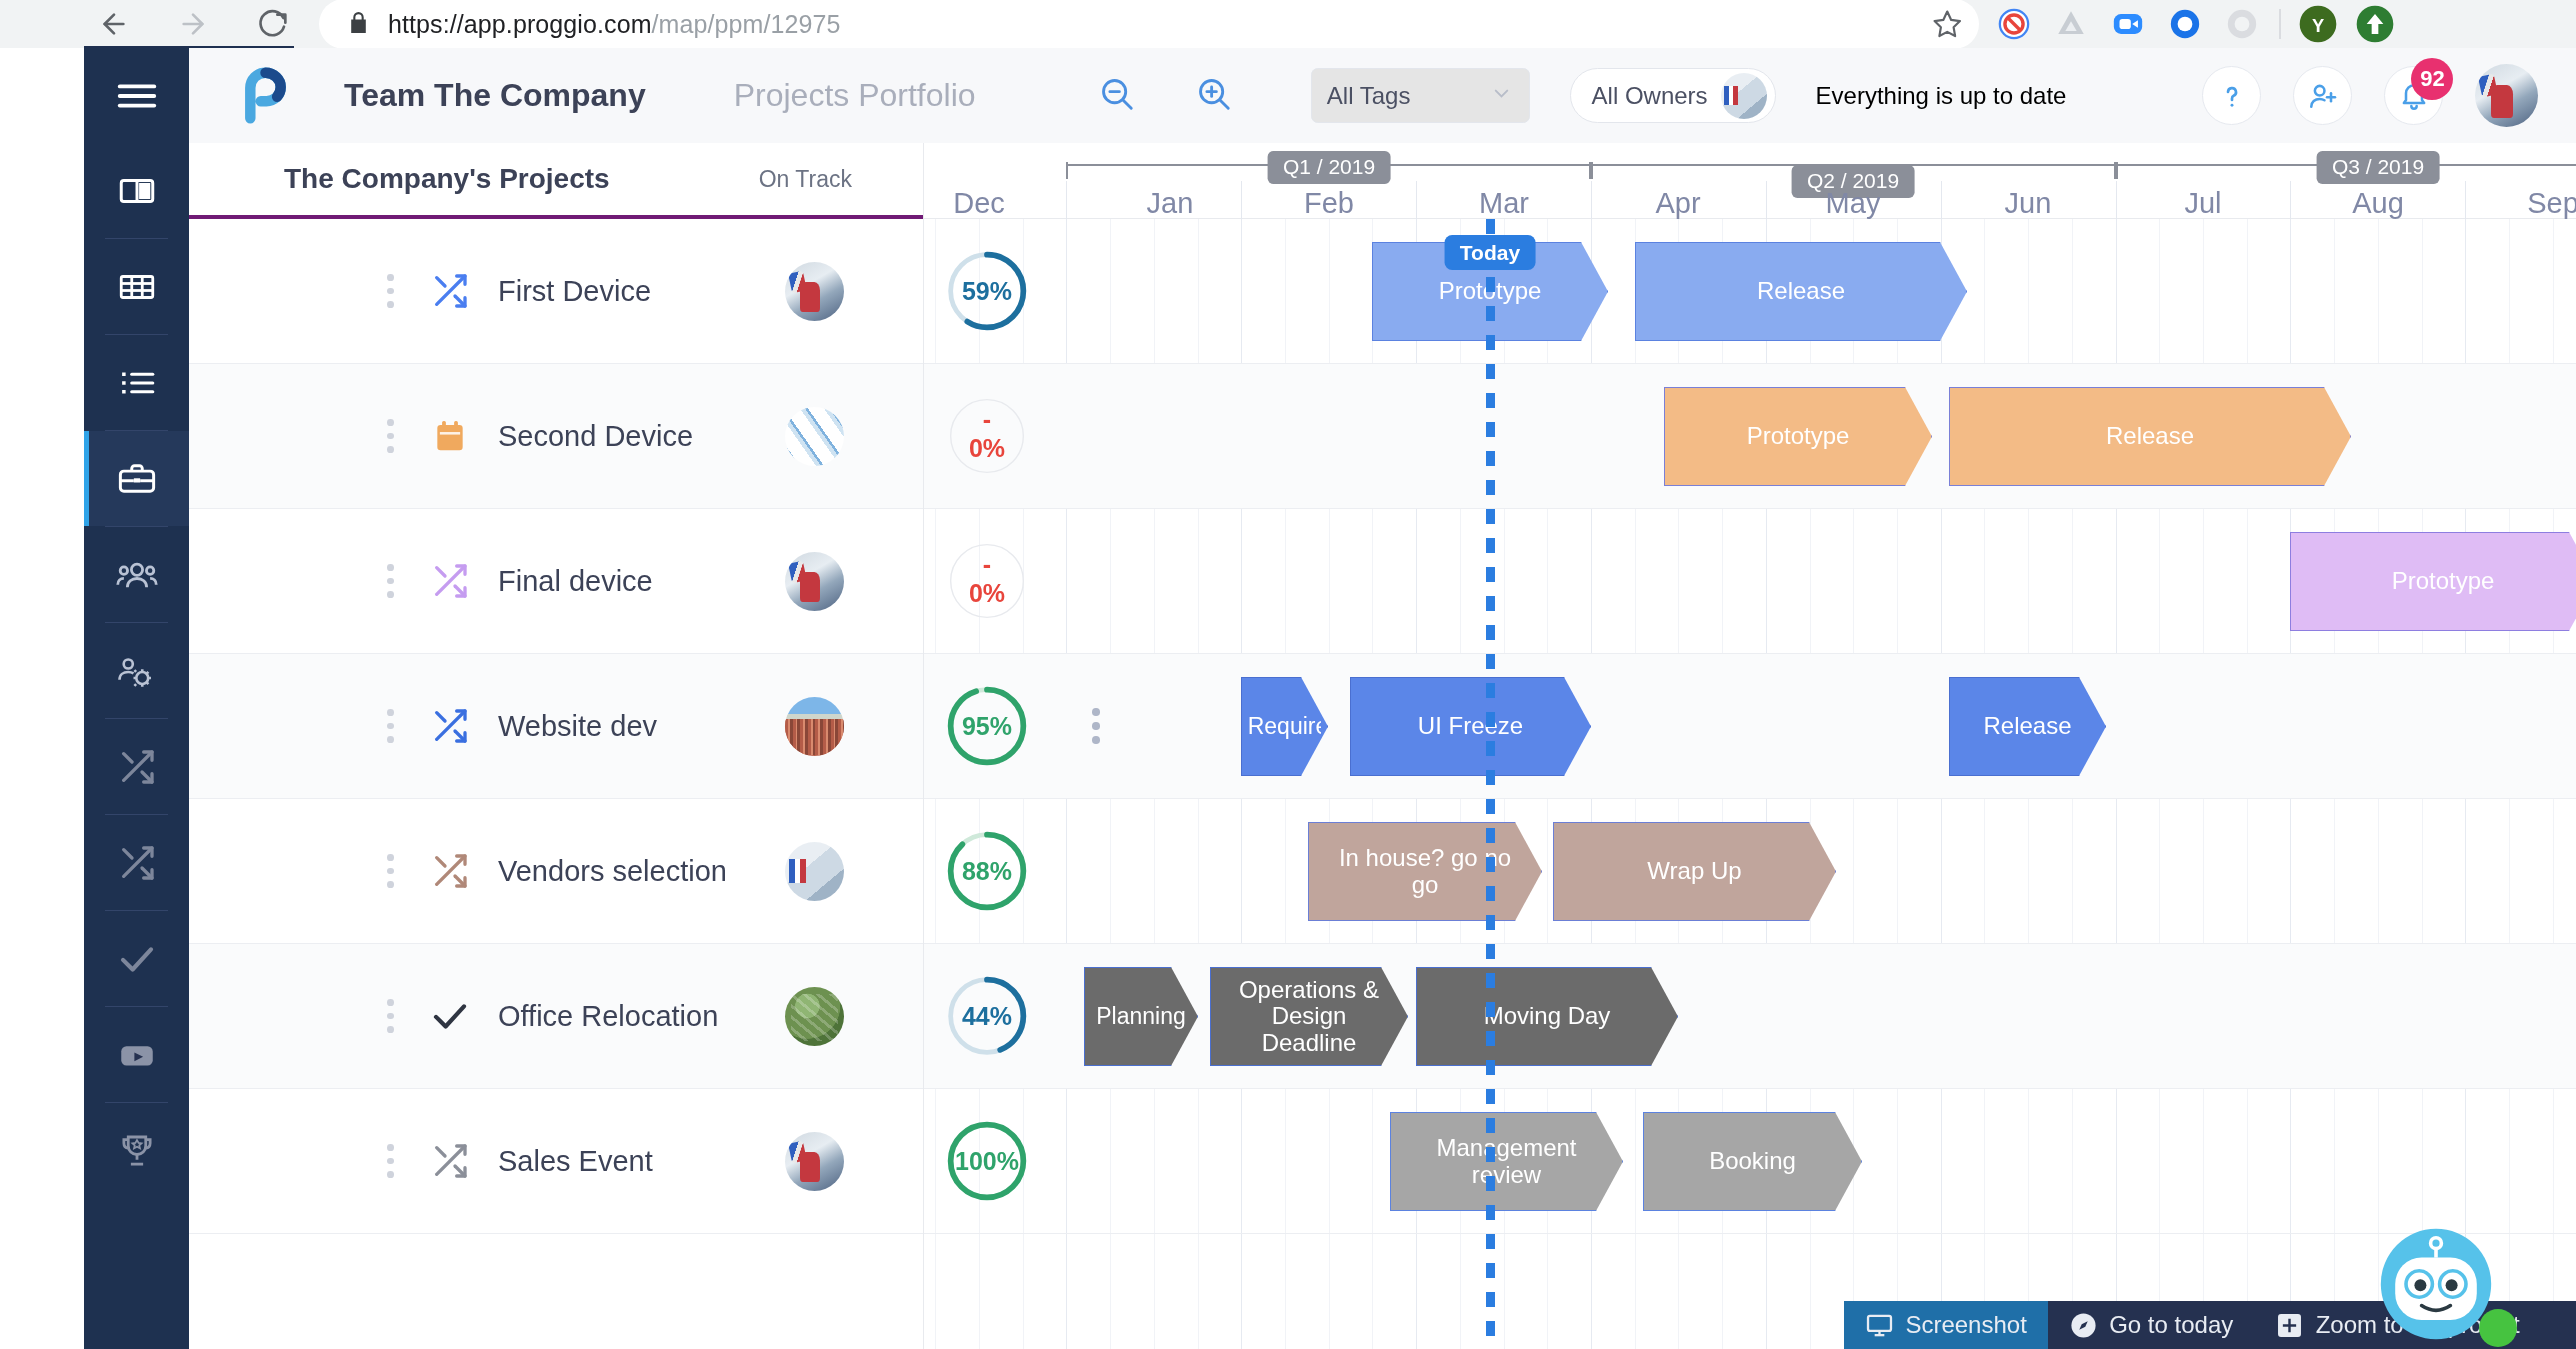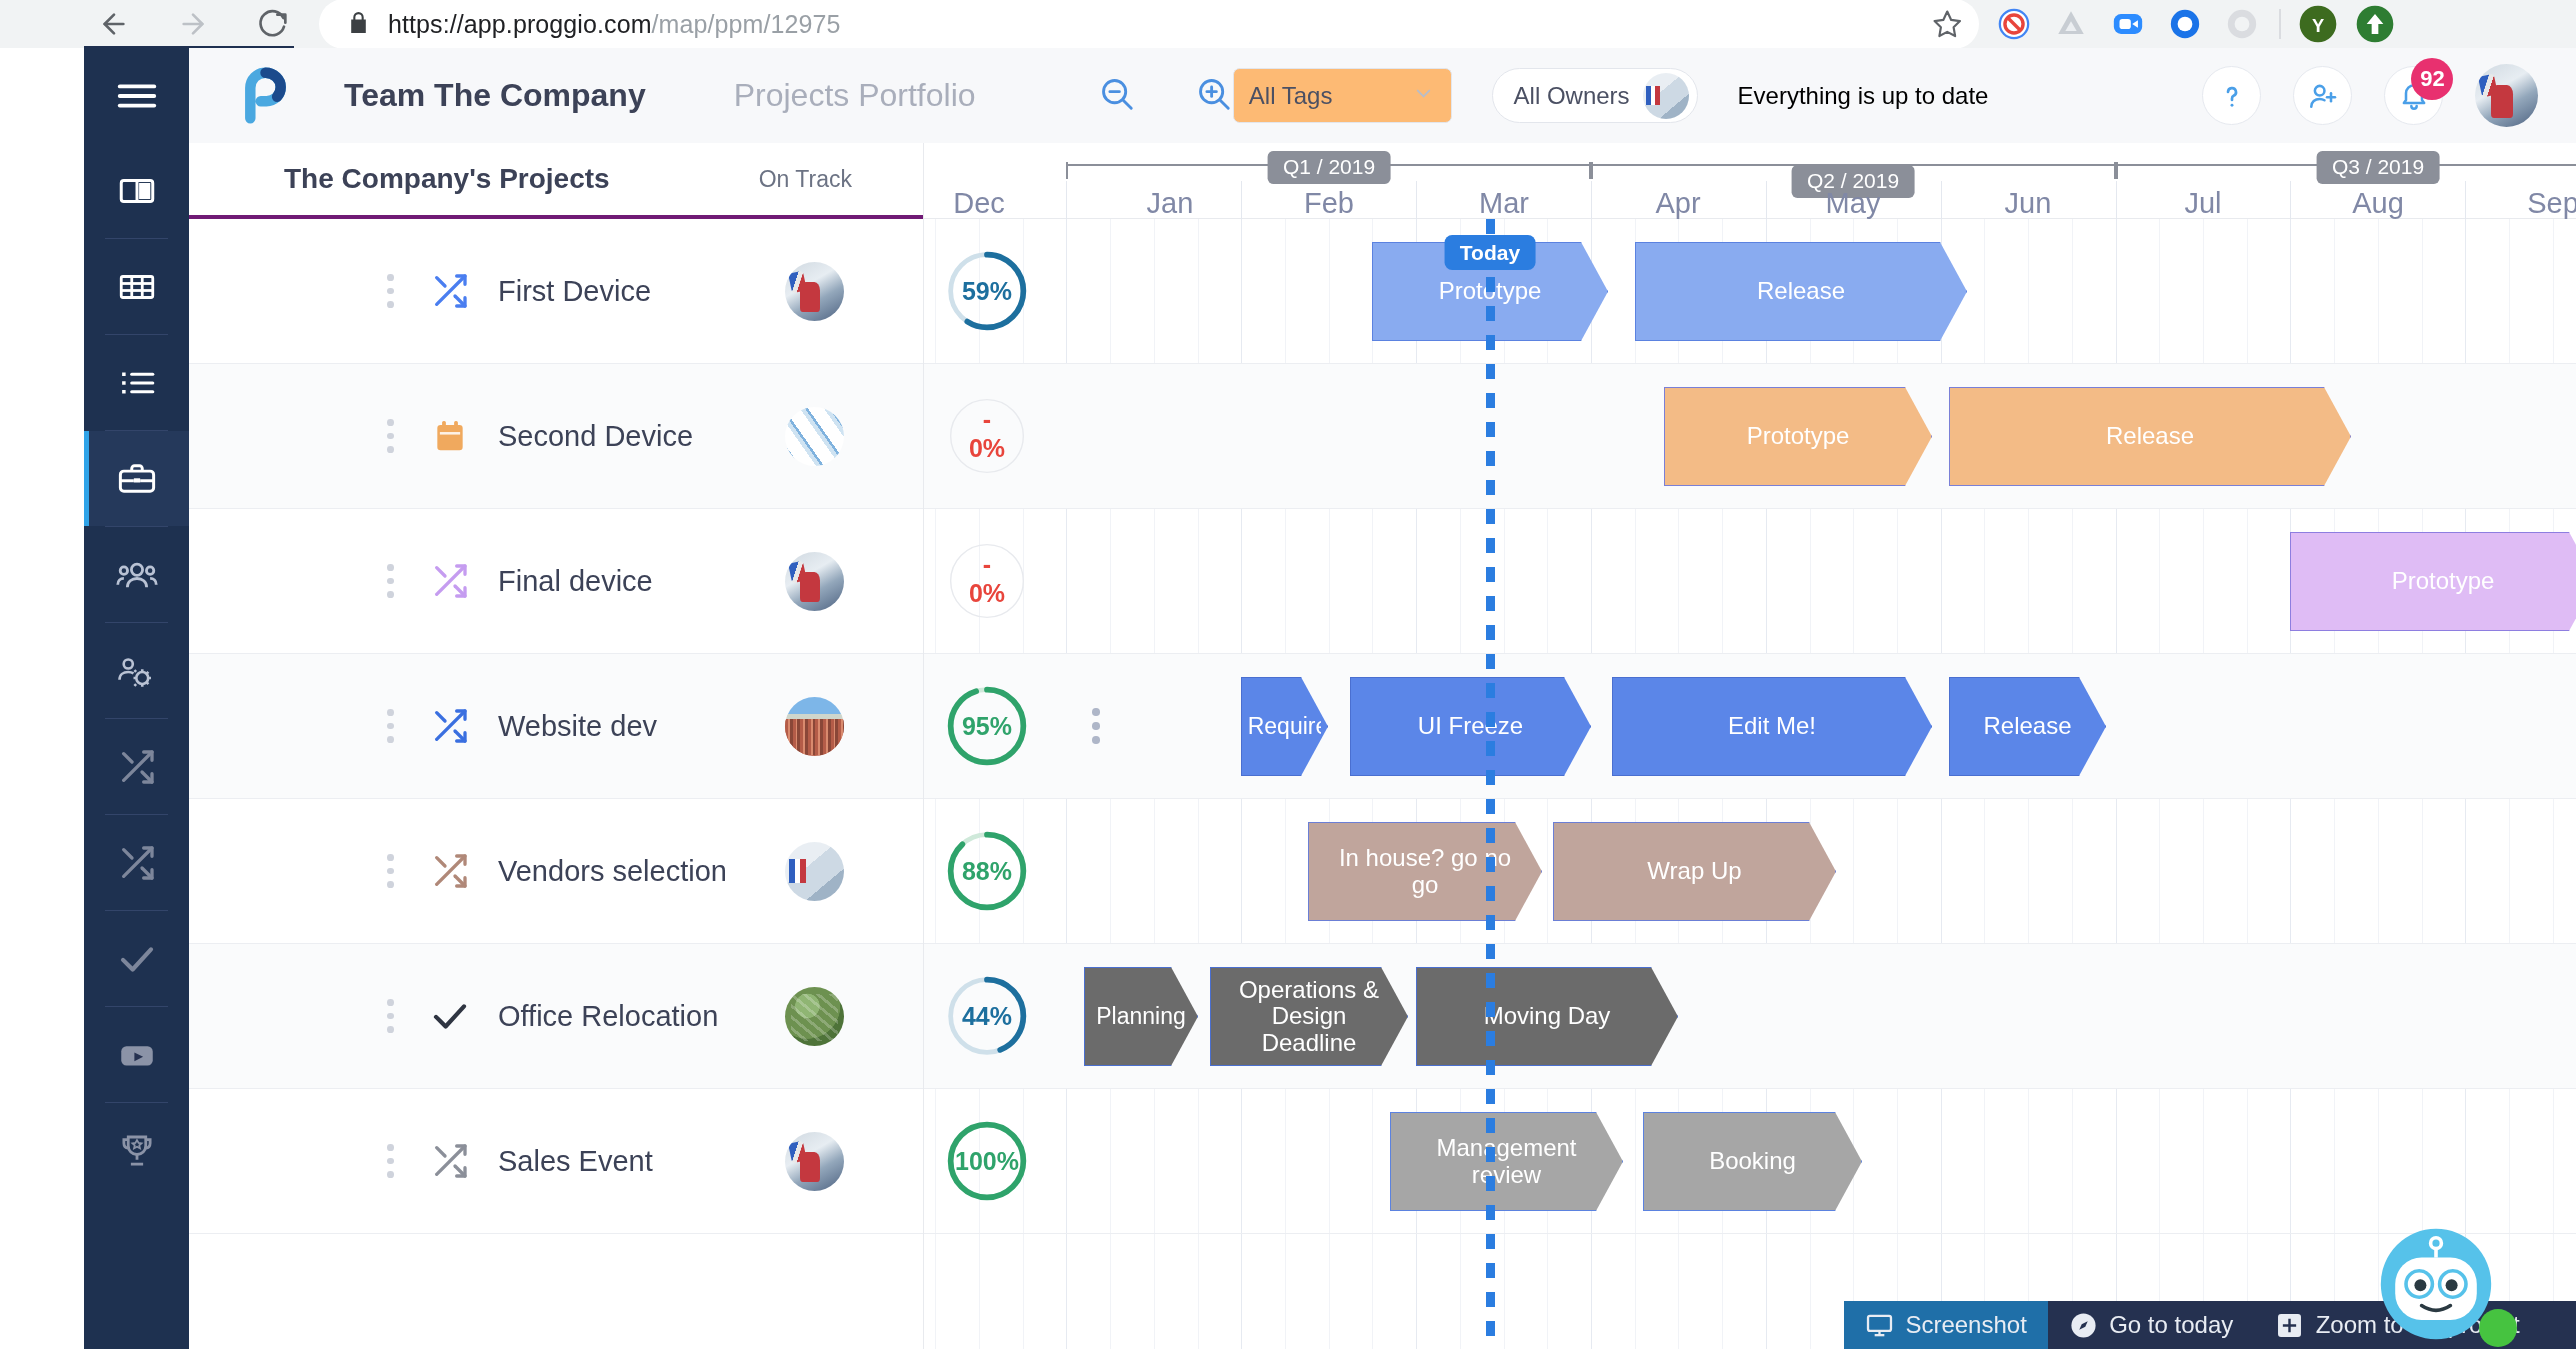--- a/index.html
+++ b/index.html
@@ -43,21 +43,21 @@
   
   #header { position:absolute; left:105px; top:0; width:2387px; height:95px;
     background:#f7f8fa; display:flex; align-items:center; }
   #logo { margin-left:48px; width:57px; height:57px; }
   #team-name { margin-left:50px; font-size:32px; font-weight:bold; color:#3c4257;
     white-space:nowrap; }
   #portfolio-title { margin-left:88px; font-size:32px; color:#a9aebb; white-space:nowrap; }
   .zoomicon { margin-left:0; }
   #zoom-out-btn { margin-left:122px; }
   #zoom-in-btn { margin-left:59px; }
-  .hdr-select { height:55px; width:219px; background:#fdba74;
+  .hdr-select { margin-left:78px; height:55px; width:219px; background:#e5e5e5;
     border:1px solid #e3e6ec; border-radius:6.7px; display:flex; align-items:center;
     padding:0 15.3px;gap:21px; }
   .hdr-select .lbl { font-size:24px; color:#4b5063; flex:1; }
   #owners-box { margin-left:40px; height:55px; background:#fff; border:1px solid #e3e6ec;
     border-radius:28px; display:flex; align-items:center; padding:0 7.6px 0 21px; }
   #owners-box .lbl { font-size:24px; color:#4b5063; margin-right:13.4px; }
   #uptodate { margin-left:40px; font-size:24px; color:#000000; white-space:nowrap; }
   #hdr-right { margin-left:auto; display:flex; align-items:center; padding-right:38px; gap:32px;}
   .circle-btn { width:59px; height:59px; border-radius:50%; background:#fff;
     border:1px solid #e6e9ef; display:flex; align-items:center; justify-content:center;
@@ -717,23 +717,20 @@
         <div class="bar" style="left: 1366px; width: 306px; top: 313px; background: rgb(223, 188, 245); border: 1.9px solid rgb(142, 126, 224);">
           <span>Prototype</span>
         </div>
         <div class="rowband alt" style="top: 435px;"></div>
         <div class="bar narrow" style="left: 317px; width: 87px; top: 458px; background: rgb(91, 134, 232); border: 1.9px solid rgb(74, 111, 208);">
           <span>Requirements</span>
         </div>
         <div class="bar" style="left: 426px; width: 241px; top: 458px; background: rgb(91, 134, 232); border: 1.9px solid rgb(74, 111, 208);">
           <span>UI Freeze</span>
         </div>
-        <div class="bar" style="left: 688px; width: 320px; top: 458px; background: rgb(91, 134, 232); border: 1.9px solid rgb(74, 111, 208);">
-          <span>Edit Me!</span>
-        </div>
         <div class="bar" style="left: 1025px; width: 157px; top: 458px; background: rgb(91, 134, 232); border: 1.9px solid rgb(74, 111, 208);">
           <span>Release</span>
         </div>
         <div class="rowband" style="top: 580px;"></div>
         <div class="bar" style="left: 384px; width: 234px; top: 603px; background: rgb(192, 165, 156); border: 1.9px solid rgb(107, 127, 214);">
           <span>In house? go no go</span>
         </div>
         <div class="bar" style="left: 629px; width: 283px; top: 603px; background: rgb(192, 165, 156); border: 1.9px solid rgb(107, 127, 214);">
           <span>Wrap Up</span>
         </div>

